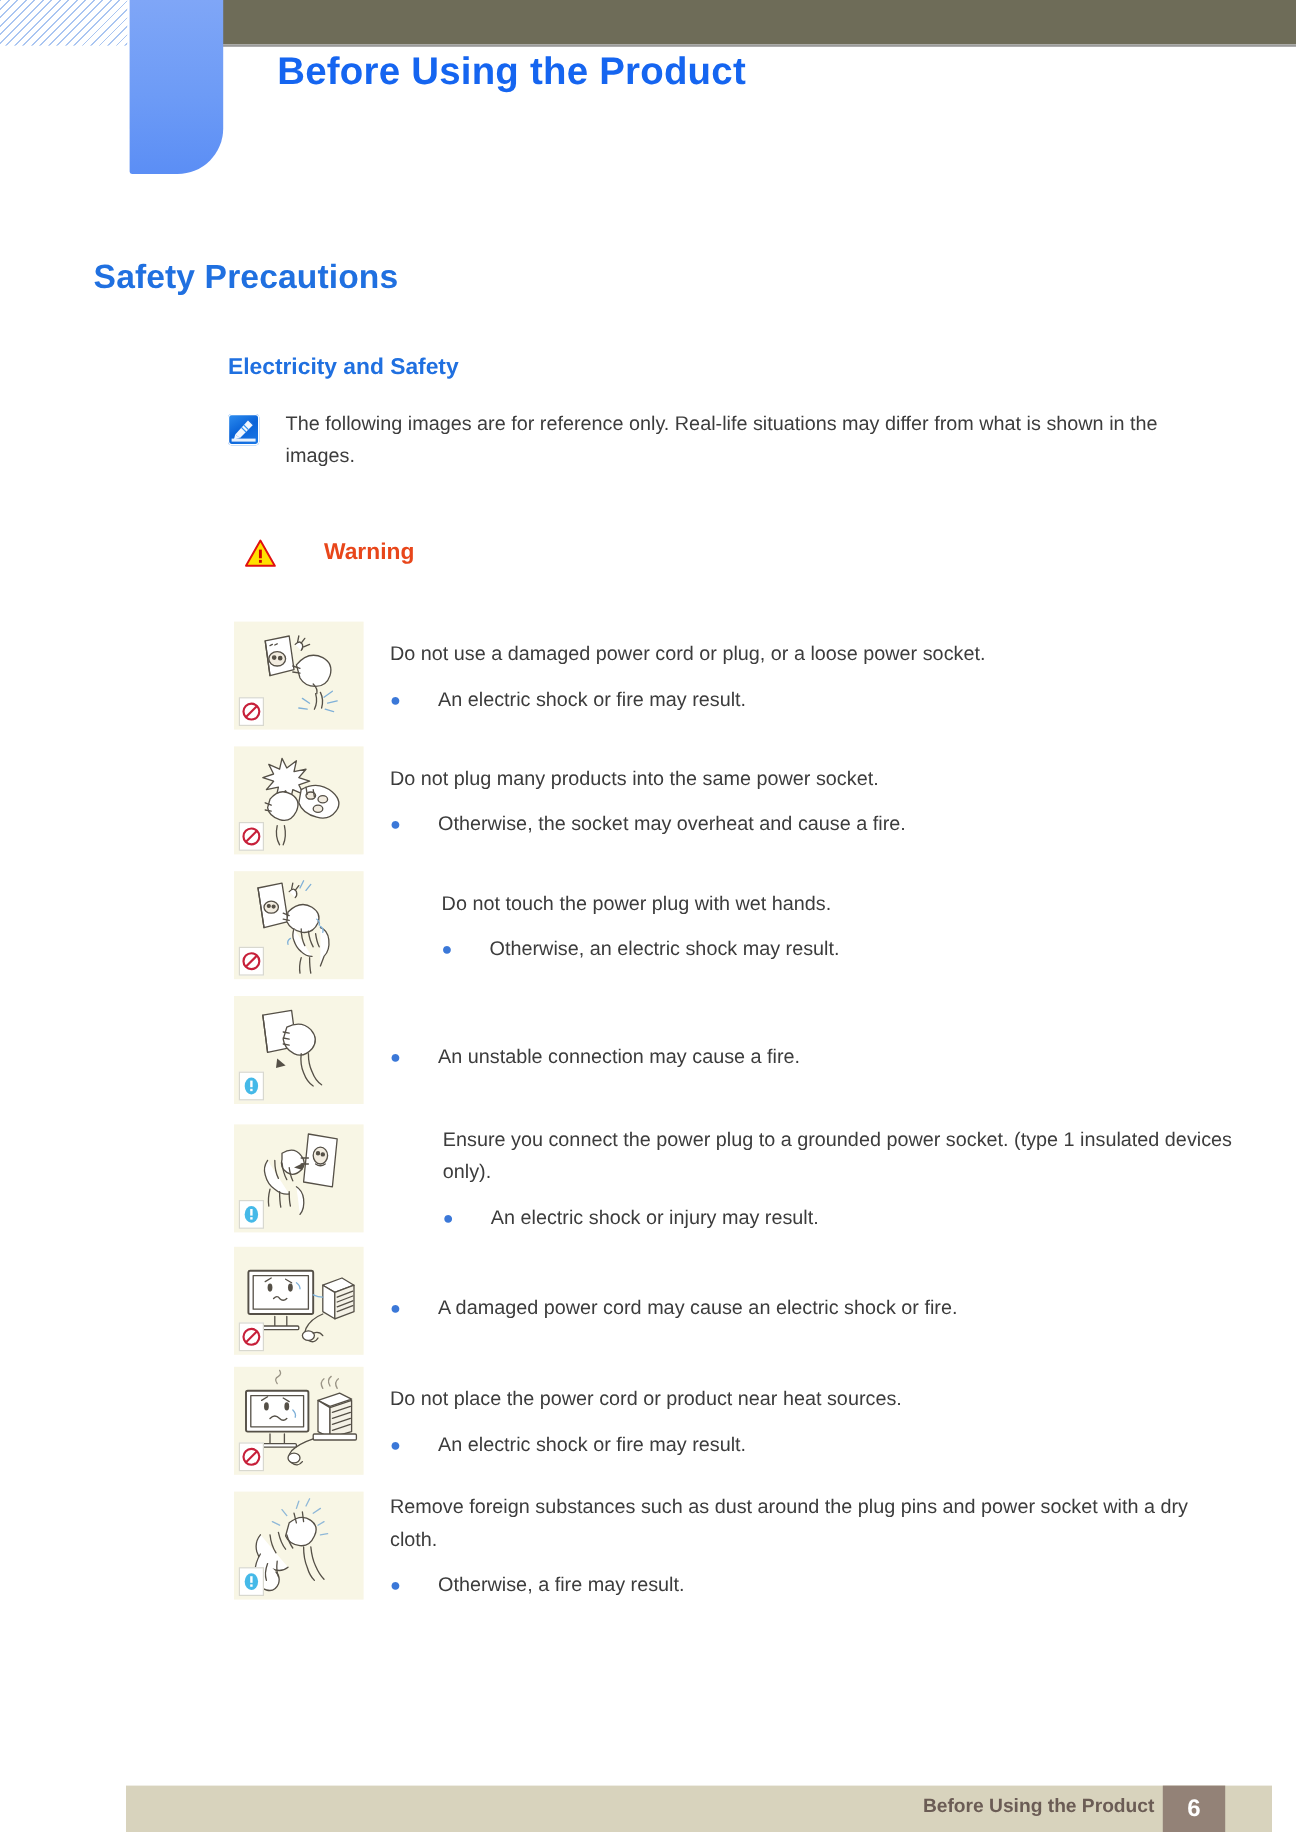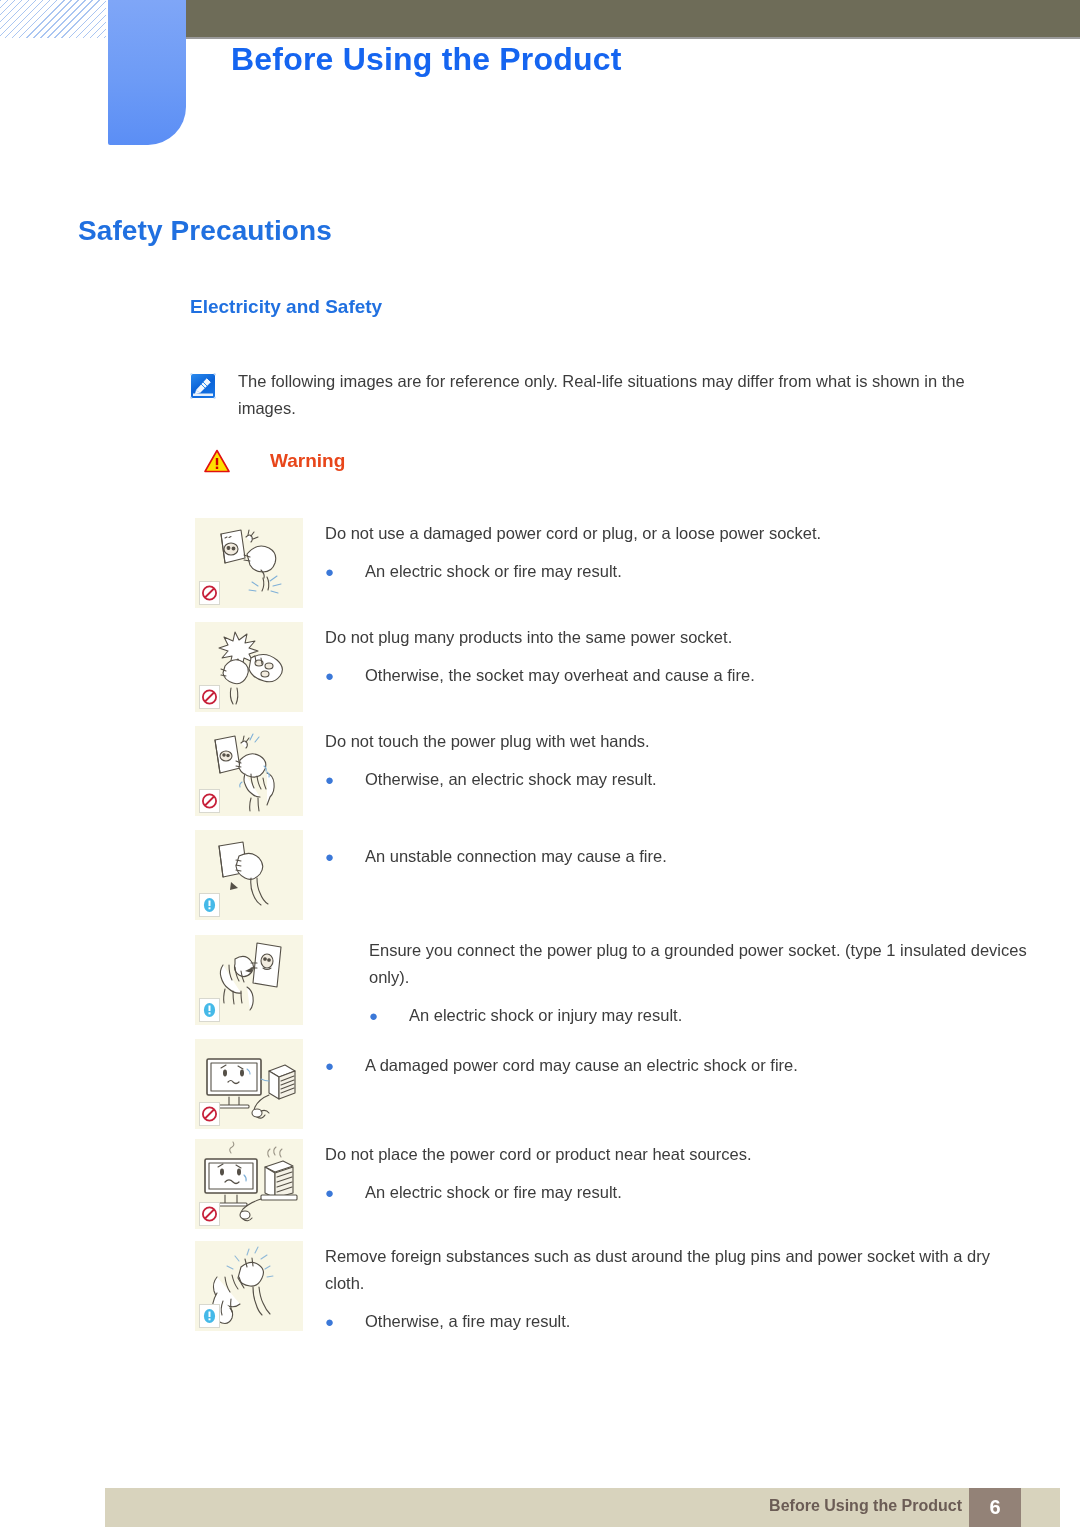--- a/index.html
+++ b/index.html
@@ -71,21 +71,21 @@
     position: absolute;
     left: 190px; top: 296px;
     font-size: 19px;
     font-weight: bold;
     color: #2070e0;
   }
 
   
   .note-row {
     position: absolute;
-    left: 190px; top: 368px;
+    left: 190px; top: 340px;
     width: 800px;
     display: flex;
     align-items: flex-start;
   }
   .note-icon {
     width: 26px; height: 26px;
     flex: 0 0 26px;
     margin-top: 5px;
     border-radius: 3px;
     background: linear-gradient(150deg, #2f8ff0 0%, #0a63d8 48%, #1c7ae8 100%);
@@ -120,21 +120,21 @@
 
   
   .items {
     position: absolute;
     left: 0; top: 518px;
     width: 1080px;
   }
   .item {
     position: relative;
     display: flex;
-    align-items: flex-start;
+    align-items: center;
     margin-bottom: 9px;
   }
   .illus {
     position: relative;
     flex: 0 0 108px;
     width: 108px; height: 90px;
     background: #f8f6e5;
     overflow: hidden;
   }
   .illus svg { position: absolute; left: 0; top: 0; }
@@ -171,21 +171,21 @@
     color: #3b78d8;
     font-size: 15px;
     line-height: 27px;
     width: 40px;
   }
   .bullet-text { flex: 1 1 auto; }
 
   
   .item.i0 { margin-bottom: 14px; }
   .item.i1 { margin-bottom: 14px; }
-  .item.i2 { margin-bottom: 14px; }
+  .item.i2 { margin-bottom: 14px; gap: 43px; }
   .item.i3 { margin-bottom: 15px; }
   .item.i4 { margin-bottom: 10px; gap: 44px; }
   .item.i5 { margin-bottom: 10px; }
   .item.i6 { margin-bottom: 12px; }
 
   .pad-left { padding-left: 195px; }
 
   
   .footer-bar {
     position: absolute;

